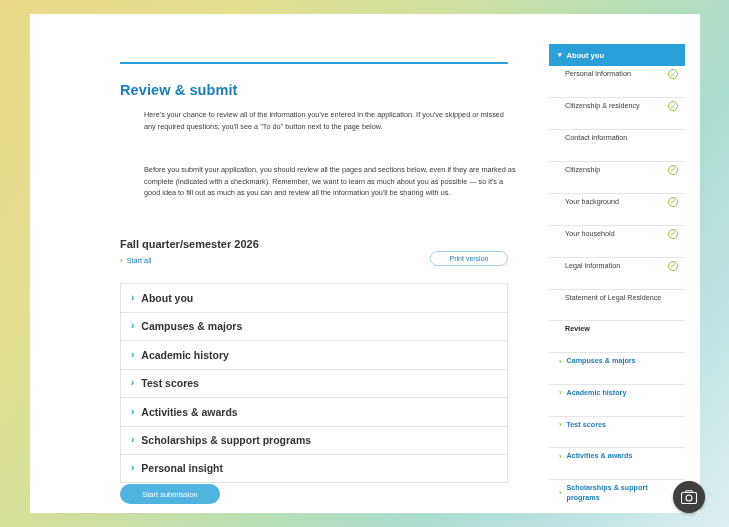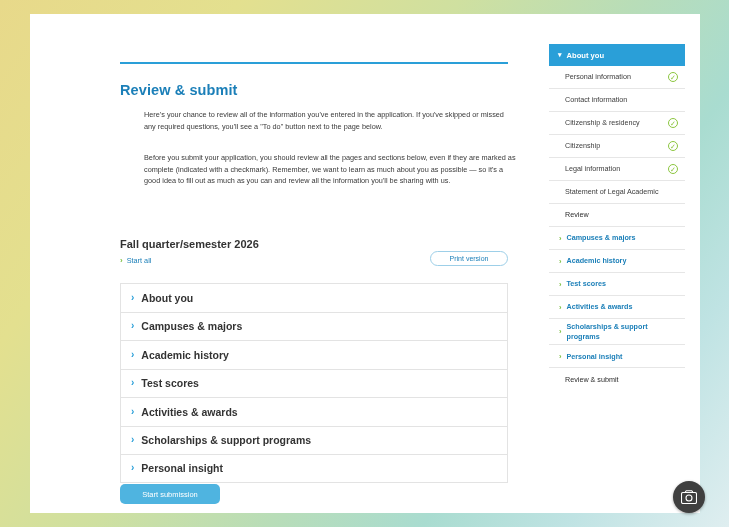--- a/index.html
+++ b/index.html
@@ -63,21 +63,21 @@
   .body-para {
     position: absolute;
     left: 36px;
     width: 372px;
     font-size: 7.3px;
     line-height: 1.55;
     color: #3a3a3a;
     margin-left: 24px;
   }
   #para-1 { top: 70px; }
-  #para-2 { top: 113px; }
+  #para-2 { top: 125px; }
   #term-heading {
     position: absolute;
     left: 36px;
     top: 197px;
     font-size: 11px;
     font-weight: bold;
     color: #333333;
   }
   #expand-all {
     position: absolute;
@@ -140,21 +140,21 @@
     font-size: 10.5px;
     font-weight: bold;
     color: #333333;
   }
   #start-submission {
     position: absolute;
     left: 36px;
     top: 452px;
     width: 100px;
     height: 20px;
-    border-radius: 5px;
+    border-radius: 10px;
     background: #4fb4e0;
     color: #ffffff;
     font-size: 7.5px;
     display: flex;
     align-items: center;
     justify-content: center;
     cursor: pointer;
     border: none;
   }
   
@@ -176,21 +176,21 @@
     padding-left: 9px;
     gap: 5px;
     cursor: pointer;
   }
   .side-header .chev { font-size: 7px; }
   .side-item {
     min-height: 23px;
     border-bottom: 1px solid #e6e6e6;
     display: flex;
     align-items: center;
-    padding: 3px 7px 3px 16px;
+    padding: 3px 7px 18px 16px;
     font-size: 7.2px;
     color: #3b3b3b;
     position: relative;
     cursor: pointer;
     background: #ffffff;
   }
   .side-item.sub { padding-left: 16px; }
   .side-item.section {
     padding-left: 10px;
     color: #1b7fb8;
@@ -198,21 +198,21 @@
   }
   .side-item.section .chev {
     color: #7bbf3f;
     font-size: 7.5px;
     font-weight: bold;
     margin-right: 5px;
   }
   .side-item.plain-section {
     padding-left: 16px;
     color: #2a2a2a;
-    font-weight: normal;
+    font-weight: bold;
   }
   .side-item .label { flex: 1; line-height: 1.35; }
   .check {
     width: 10px; height: 10px;
     border: 1px solid #8cc63f;
     border-radius: 50%;
     color: #8cc63f;
     font-size: 7px;
     display: flex;
     align-items: center;
@@ -305,36 +305,44 @@
     <div class="side-header">
       <span class="chev">▾</span>
       <span>About you</span>
     </div>
 
     <div class="side-item sub">
       <span class="label">Personal information</span>
       <span class="check">✓</span>
     </div>
     <div class="side-item sub">
+      <span class="label">Citizenship &amp; residency</span>
+      <span class="check">✓</span>
+    </div>
+    <div class="side-item sub">
       <span class="label">Contact information</span>
     </div>
     <div class="side-item sub">
-      <span class="label">Citizenship &amp; residency</span>
-      <span class="check">✓</span>
-    </div>
-    <div class="side-item sub">
       <span class="label">Citizenship</span>
       <span class="check">✓</span>
     </div>
     <div class="side-item sub">
+      <span class="label">Your background</span>
+      <span class="check">✓</span>
+    </div>
+    <div class="side-item sub">
+      <span class="label">Your household</span>
+      <span class="check">✓</span>
+    </div>
+    <div class="side-item sub">
       <span class="label">Legal information</span>
       <span class="check">✓</span>
     </div>
     <div class="side-item sub">
-      <span class="label">Statement of Legal Academic</span>
+      <span class="label">Statement of Legal Residence</span>
     </div>
     <div class="side-item plain-section">
       <span class="label">Review</span>
     </div>
 
     <div class="side-item section">
       <span class="chev">›</span>
       <span class="label">Campuses &amp; majors</span>
     </div>
     <div class="side-item section">

